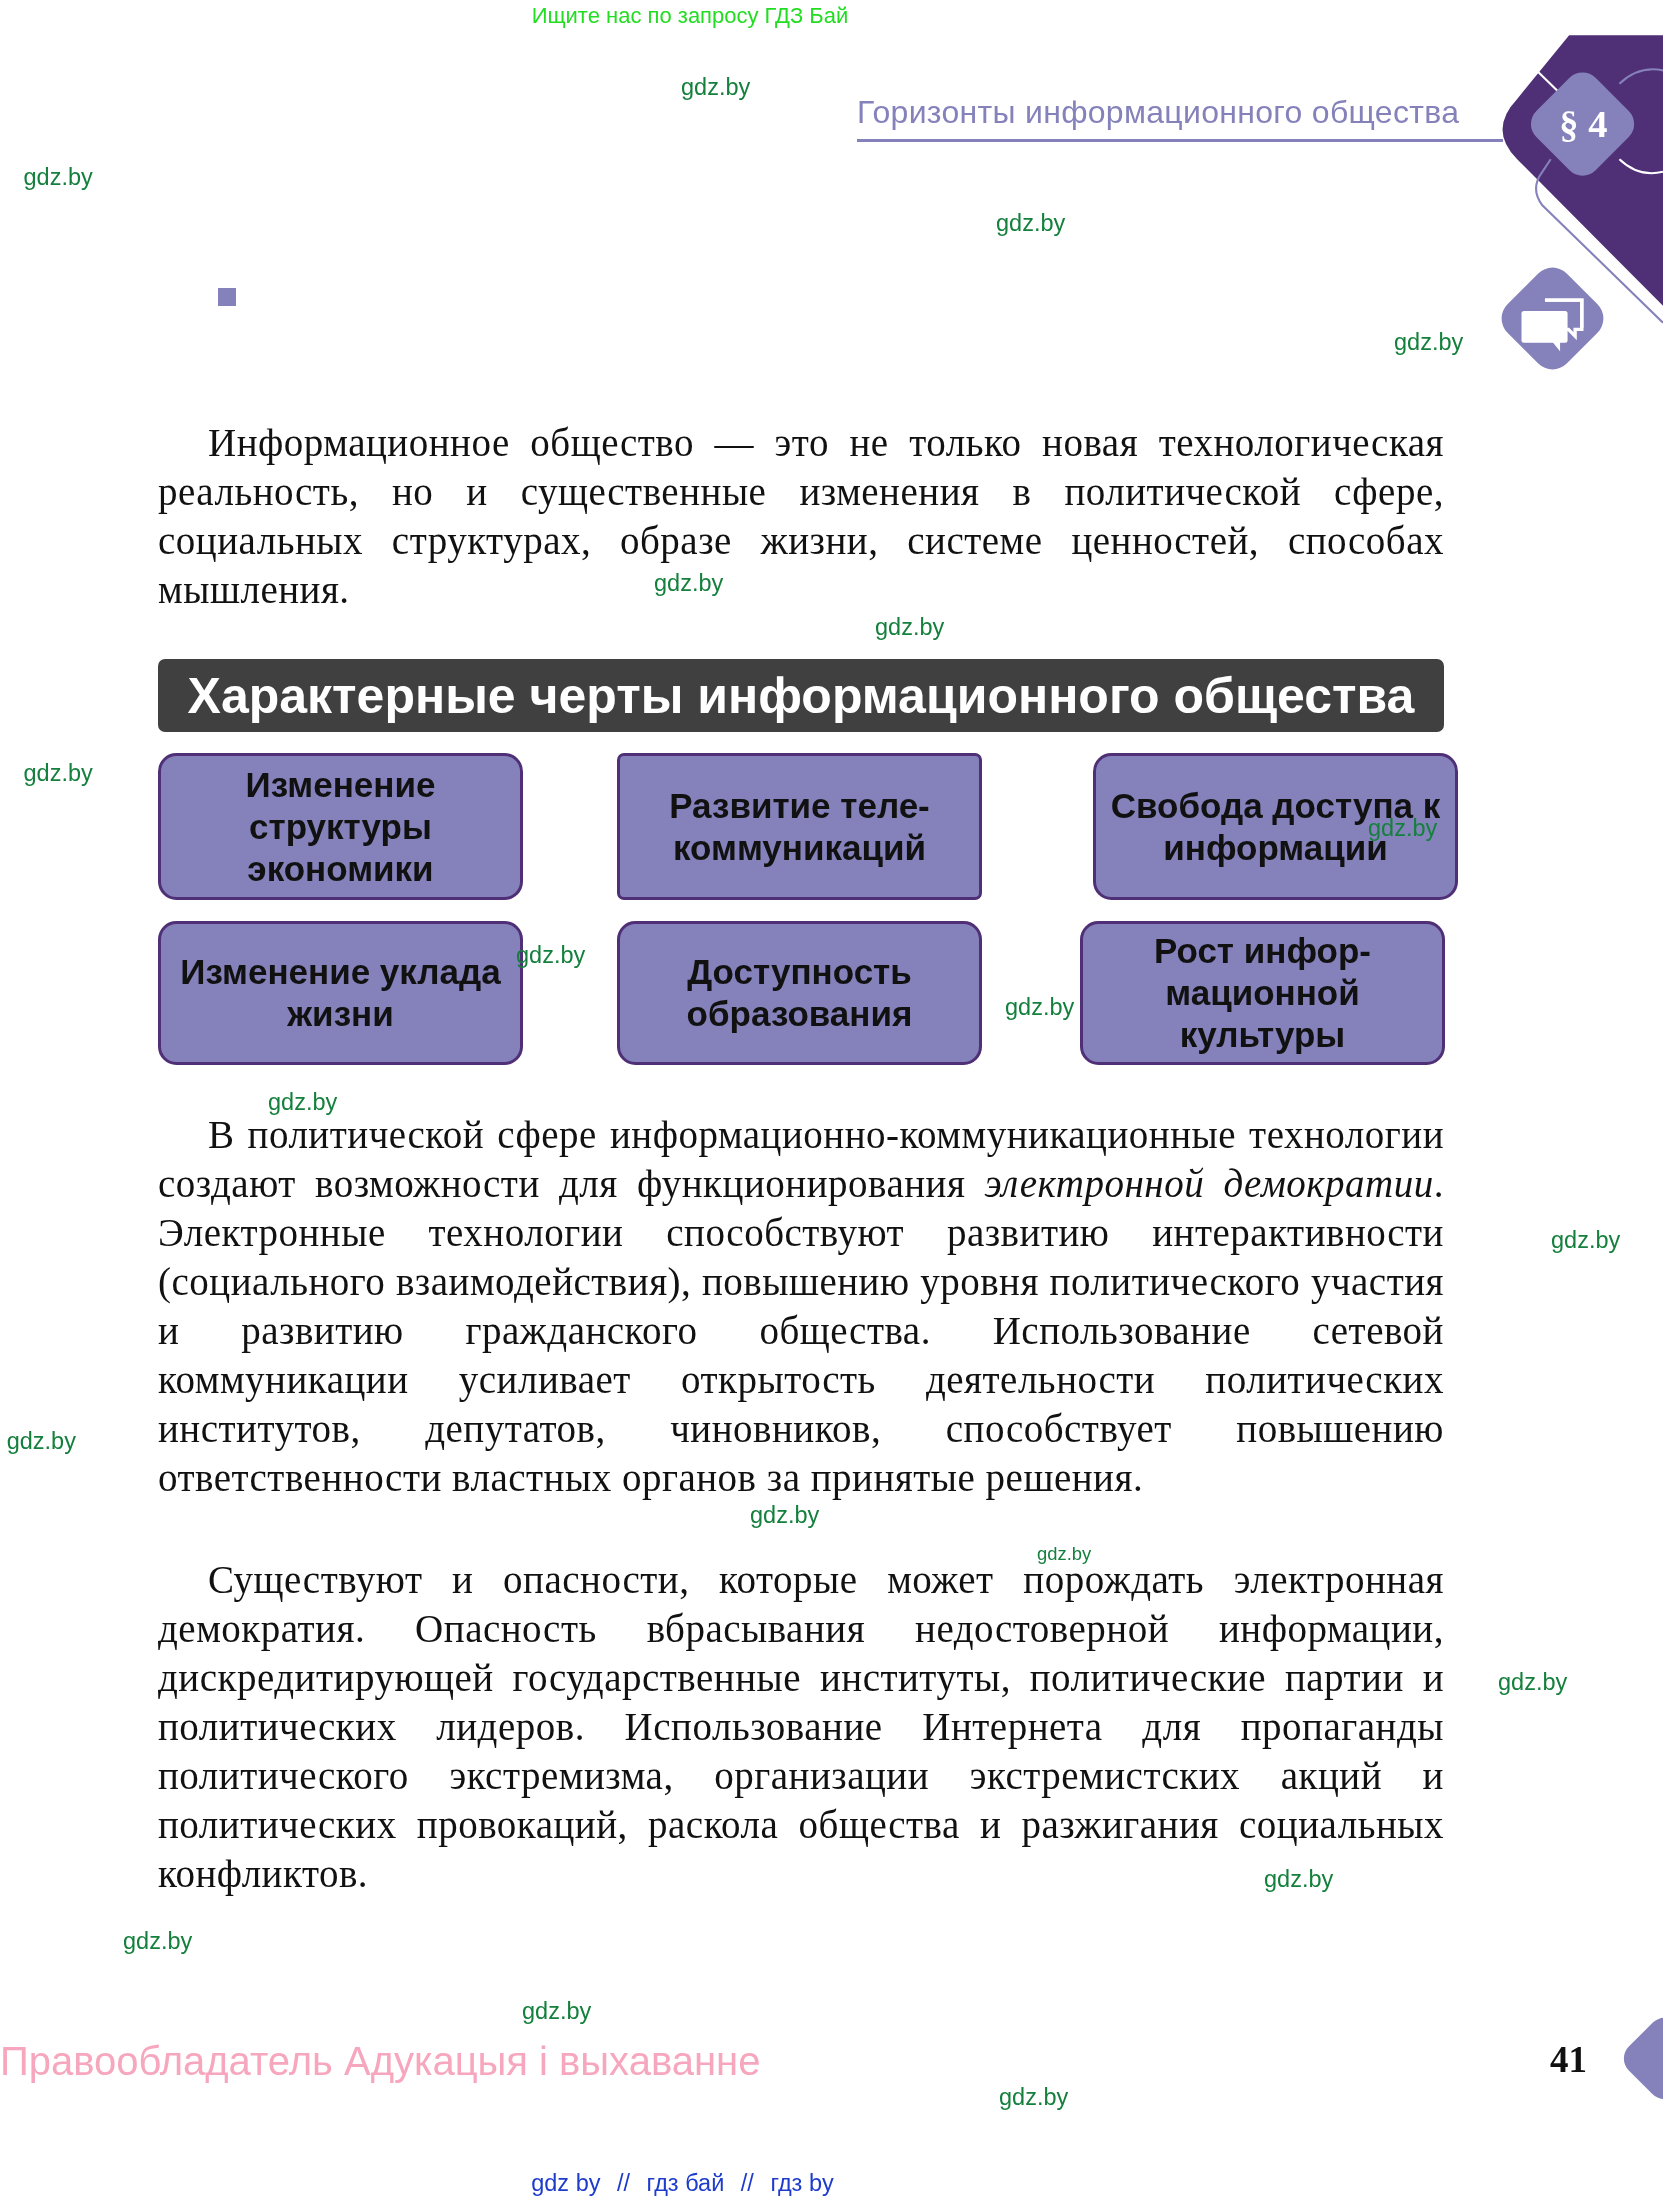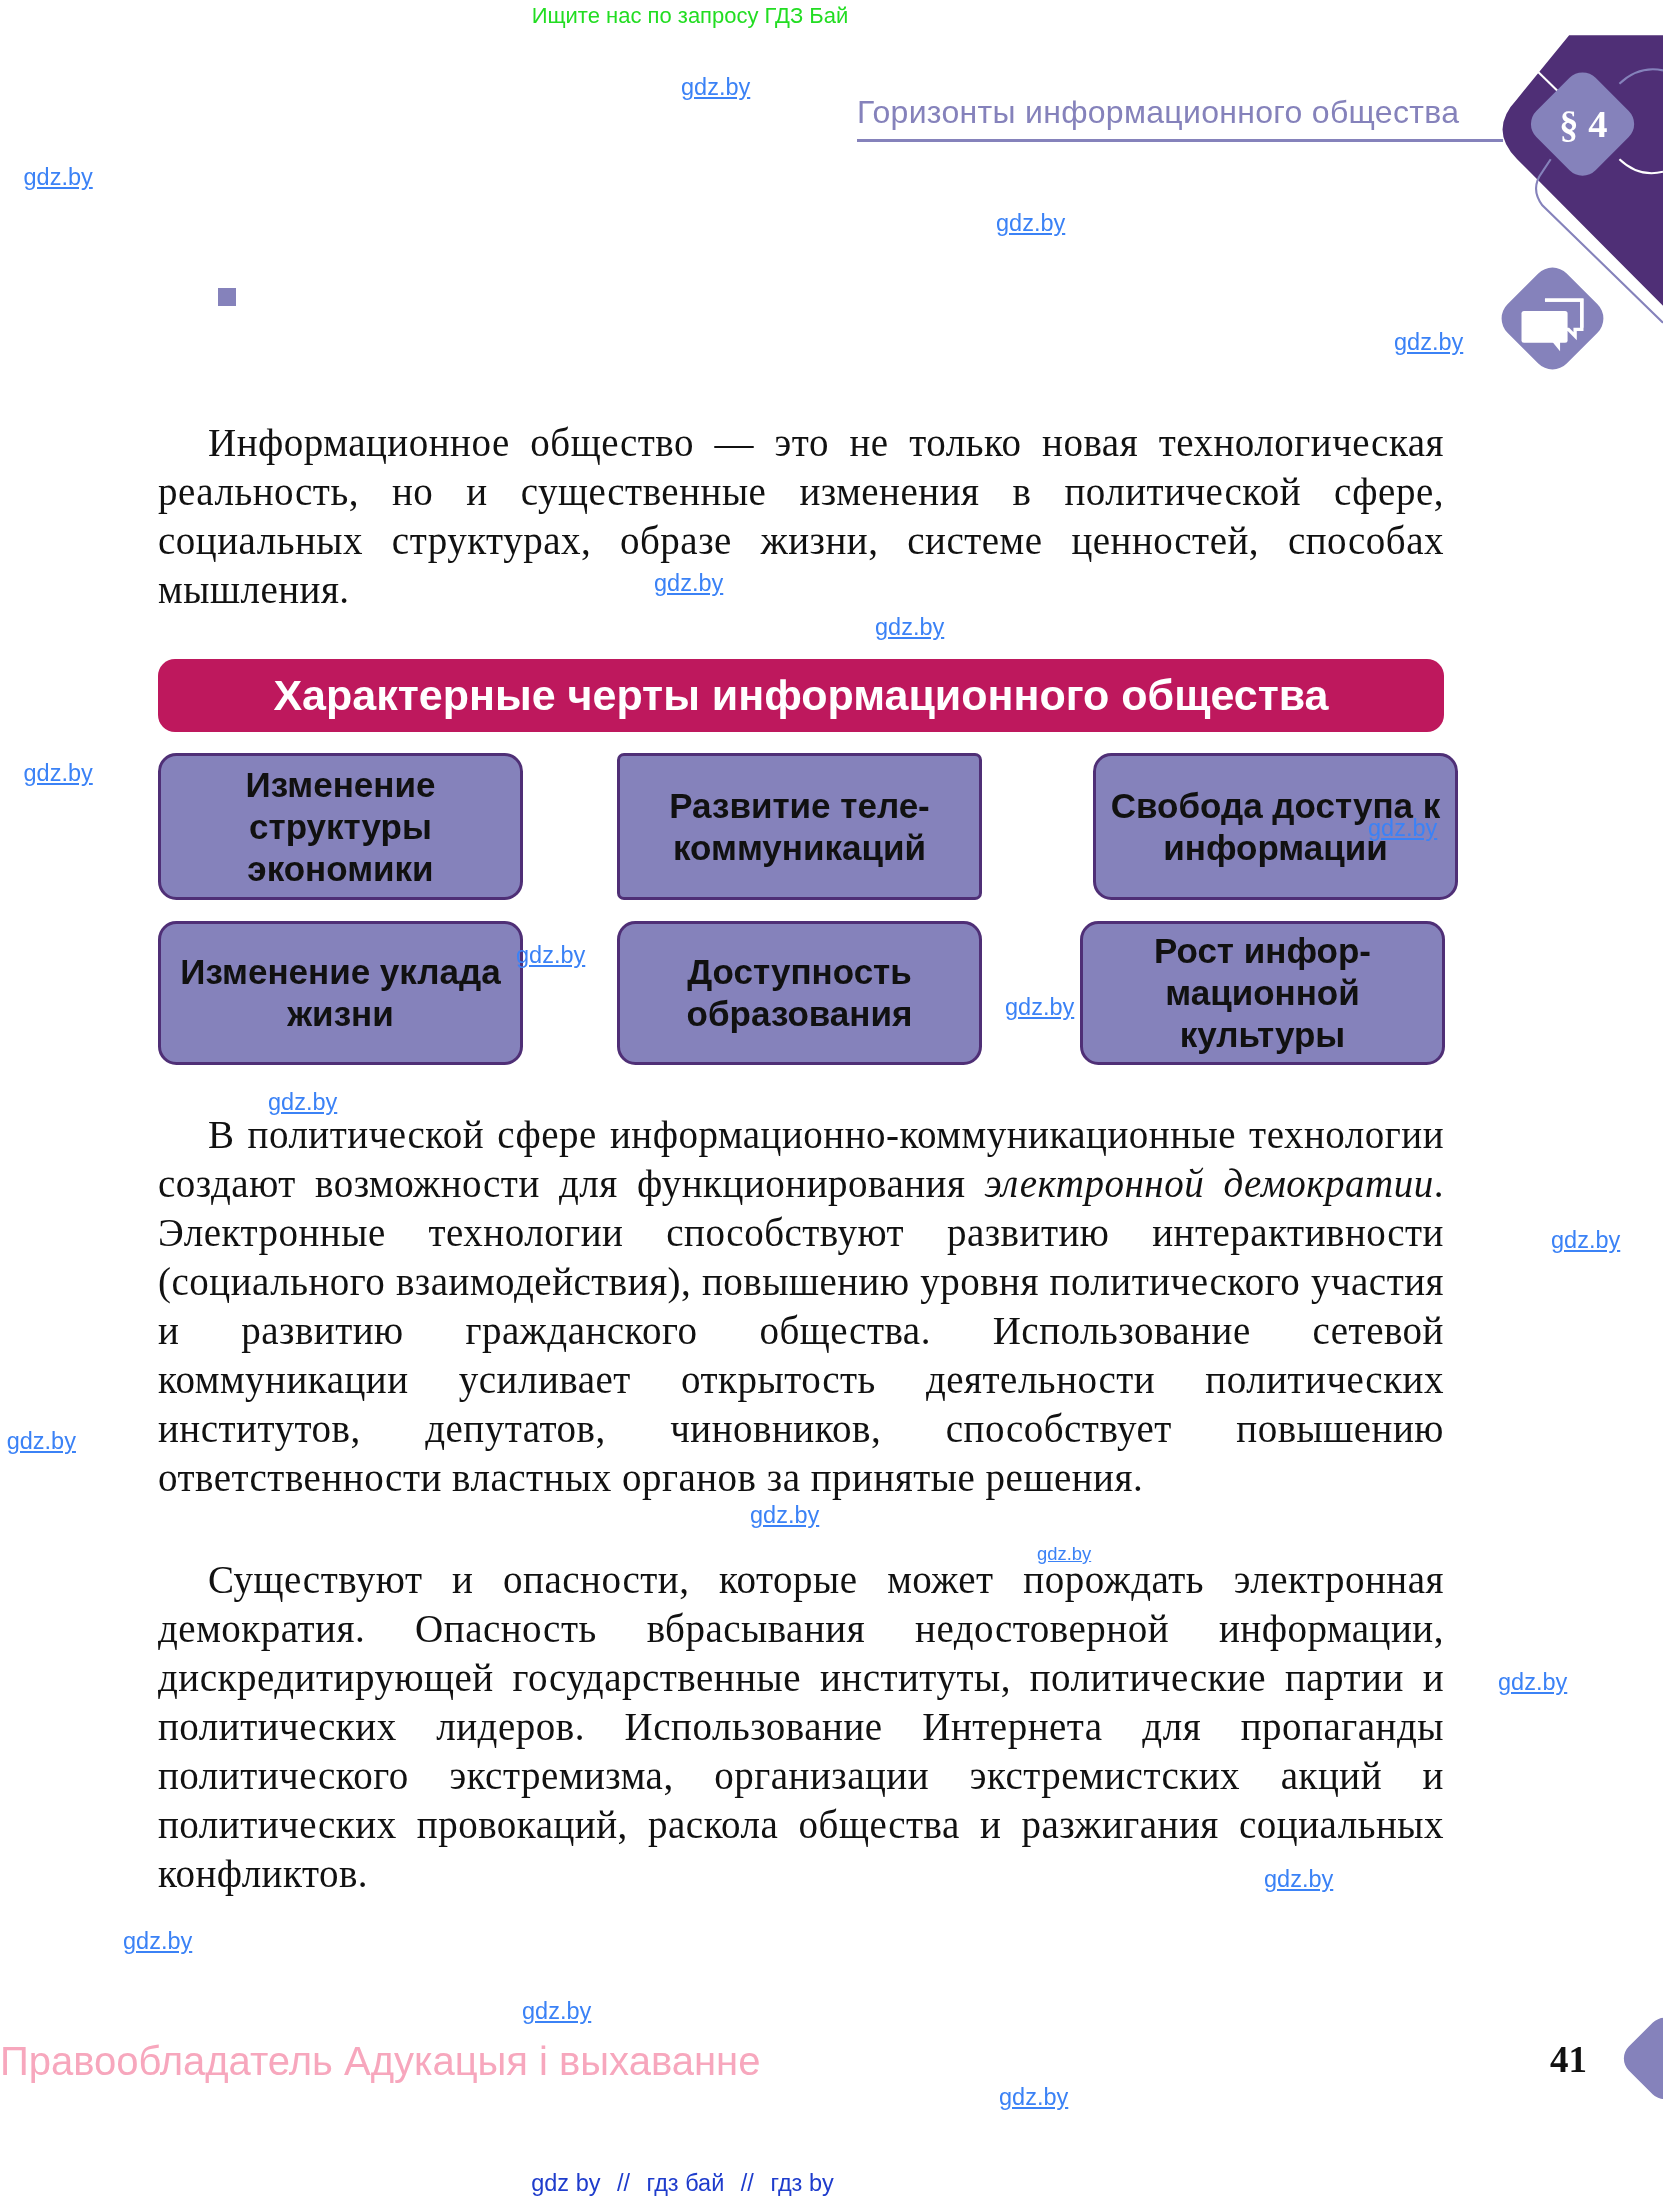--- a/index.html
+++ b/index.html
@@ -12,26 +12,26 @@
   .corner-shape { left:1425px; top:0; width:238px; height:419px; }
   .chat-diamond { left:1488px; top:254px; width:129px; height:129px; }
   .question { left:158px; top:270px; width:1286px; font-size:33px; line-height:49px; color:#1a1a1a; text-align:justify; }
   .question p { margin:0; text-indent:50px; }
   .q-mark { display:inline-block; width:18.4px; height:18.4px; background:#8582bb; margin-left:10px; vertical-align:middle; }
   .serif { font-family:"Liberation Serif", serif; font-size:39px; line-height:49px; color:#111; text-align:justify; letter-spacing:0.5px; }
   .serif p { margin:0; text-indent:50px; }
   .para1 { left:158px; top:418px; width:1286px; }
   .para2 { left:158px; top:1110px; width:1286px; }
   .para3 { left:158px; top:1555px; width:1286px; }
-  .banner { left:158px; top:659px; width:1286px; height:73px; background:#be185d; border-radius:17px;
-            color:#fff; font-weight:bold; font-size:43px; display:flex; align-items:center; justify-content:center; }
+  .banner { left:158px; top:659px; width:1286px; height:73px; background:#404040; border-radius:7px;
+            color:#fff; font-weight:bold; font-size:50px; display:flex; align-items:center; justify-content:center; }
   .box { position:absolute; width:365px; background:#8582bb; border:3.4px solid #4f2f76; border-radius:18.4px;
          display:flex; align-items:center; justify-content:center; text-align:center; font-weight:bold;
          font-size:35px; line-height:42px; color:#111; box-sizing:border-box; }
-  .wm { position:absolute; font-size:23.5px; color:#3b82f6; white-space:nowrap;text-decoration:underline; }
+  .wm { position:absolute; font-size:23.5px; color:#15803d; white-space:nowrap; }
   .wm.small { font-size:18.4px; }
   .page-num { left:1550px; top:2038px; font-family:"Liberation Serif", serif; font-size:37px; font-weight:bold; color:#111; }
   .page-diamond { left:1614px; top:2008px; width:101px; height:101px; }
   .copyright { left:0; width:1664px; top:2039px; text-align:left; color:#f7a7bd; font-size:40px; }
   .footer-links { left:0; width:1365px; top:2170px; text-align:center; color:#1e3ccc; font-size:23.5px; }
   .footer-links span { margin:0 5px; }
   i.em { font-style:italic; }
 </style>
 </head>
 <body>

